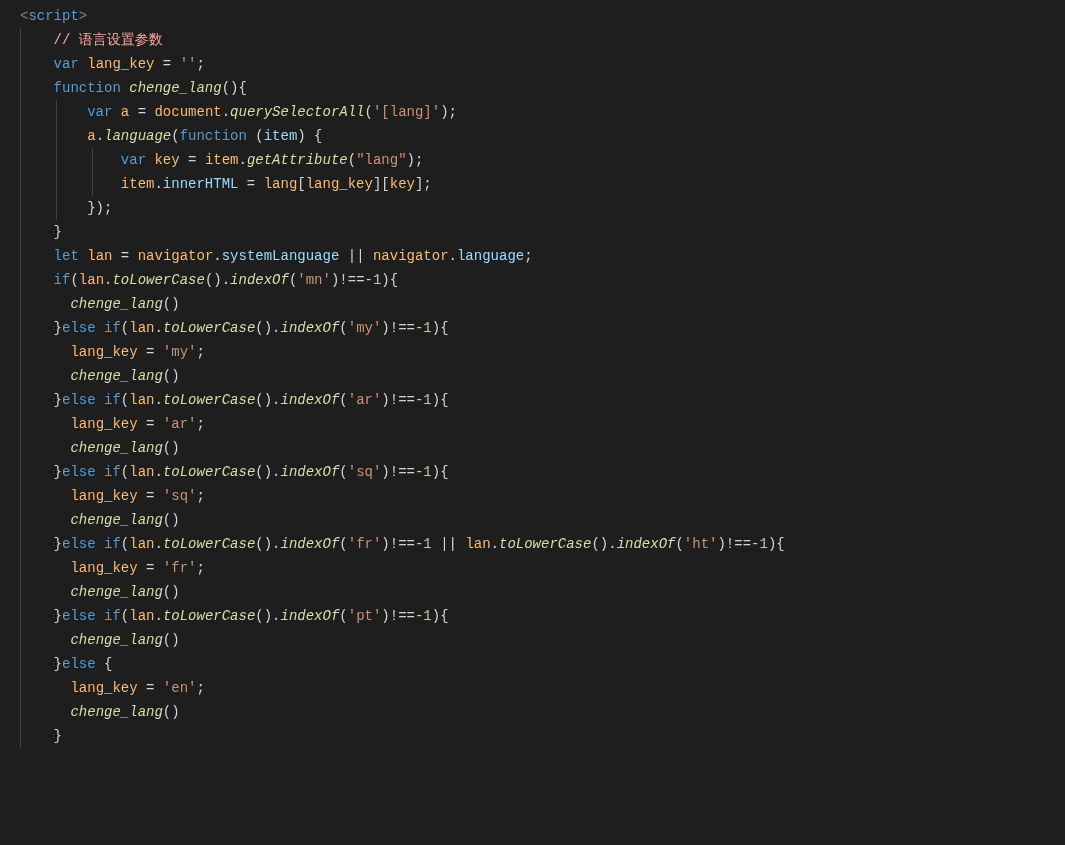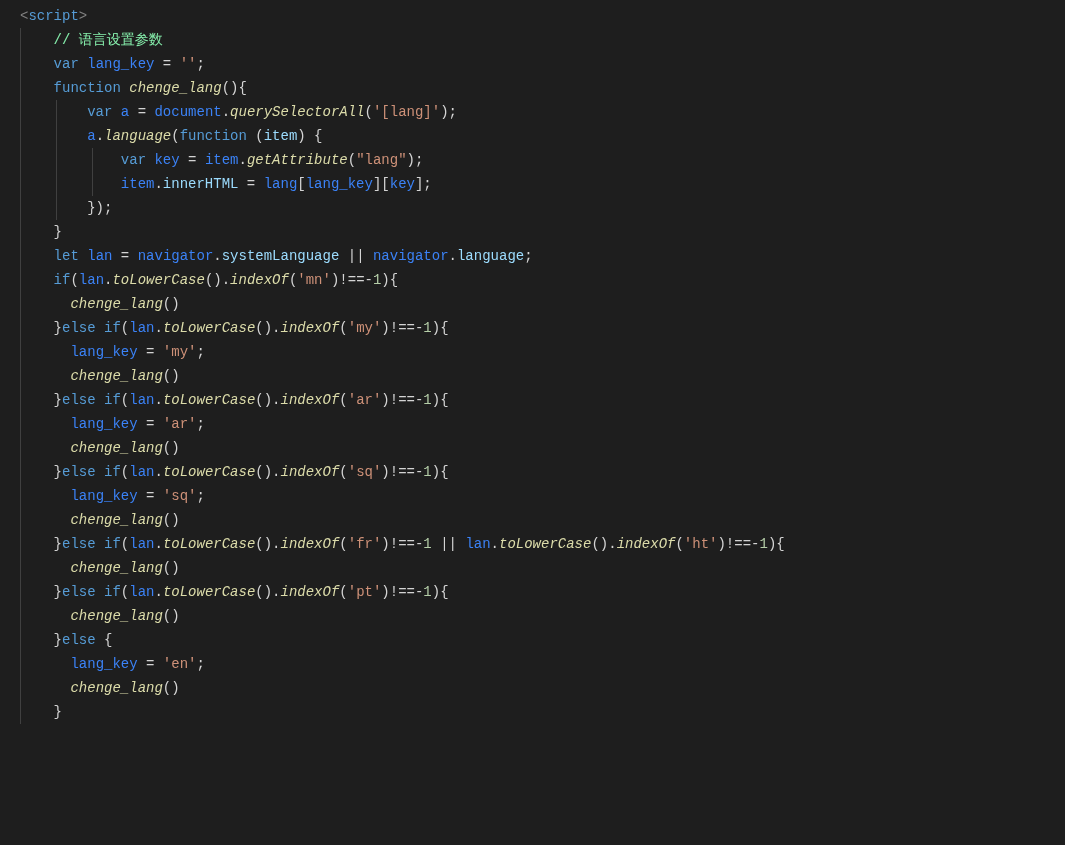--- a/index.html
+++ b/index.html
@@ -19,23 +19,23 @@
     white-space: pre;
     position: relative;
   }
   .guide1 { border-left: 1px solid #404040; position: absolute; height: 24px; }
   .g-a { left: 0px; }
   .g-b { left: 36px; }
   .g-c { left: 72px; }
   
   .c-tag { color: #808080; }           
   .c-tagname { color: #569cd6; }       
-  .c-comment { color: #86efac; margin-top: 48px; }       
+  .c-comment { color: #fca5a5; margin-top: 48px; }       
   .c-kw { color: #569cd6; }            
-  .c-id { color: #3b82f6; margin-top: 44px; }            
+  .c-id { color: #fdba74; margin-top: 44px; }            
   .c-fn { color: #dcdcaa; font-style: italic; }            
   .c-op { color: #d4d4d4; }            
   .c-punc { color: #d4d4d4; }         
   .c-str { color: #ce9178; }           
   .c-num { color: #b5cea8; }           
   .c-param { color: #9cdcfe; }
   .c-prop { color: #9cdcfe; }
   .code-wrap { position: relative; }
 </style>
 </head>
@@ -75,20 +75,21 @@
 
 <div class="line"><span class="guide1 g-a"></span><span>    </span><span class="c-punc">}</span><span class="c-kw">else</span><span> </span><span class="c-kw">if</span><span class="c-punc">(</span><span class="c-id">lan</span><span class="c-op">.</span><span class="c-fn">toLowerCase</span><span class="c-punc">()</span><span class="c-op">.</span><span class="c-fn">indexOf</span><span class="c-punc">(</span><span class="c-str">'ar'</span><span class="c-punc">)!==-</span><span class="c-num">1</span><span class="c-punc">){</span></div>
 <div class="line"><span class="guide1 g-a"></span><span>      </span><span class="c-id">lang_key</span><span class="c-op"> = </span><span class="c-str">'ar'</span><span class="c-op">;</span></div>
 <div class="line"><span class="guide1 g-a"></span><span>      </span><span class="c-fn">chenge_lang</span><span class="c-punc">()</span></div>
 
 <div class="line"><span class="guide1 g-a"></span><span>    </span><span class="c-punc">}</span><span class="c-kw">else</span><span> </span><span class="c-kw">if</span><span class="c-punc">(</span><span class="c-id">lan</span><span class="c-op">.</span><span class="c-fn">toLowerCase</span><span class="c-punc">()</span><span class="c-op">.</span><span class="c-fn">indexOf</span><span class="c-punc">(</span><span class="c-str">'sq'</span><span class="c-punc">)!==-</span><span class="c-num">1</span><span class="c-punc">){</span></div>
 <div class="line"><span class="guide1 g-a"></span><span>      </span><span class="c-id">lang_key</span><span class="c-op"> = </span><span class="c-str">'sq'</span><span class="c-op">;</span></div>
 <div class="line"><span class="guide1 g-a"></span><span>      </span><span class="c-fn">chenge_lang</span><span class="c-punc">()</span></div>
 
 <div class="line"><span class="guide1 g-a"></span><span>    </span><span class="c-punc">}</span><span class="c-kw">else</span><span> </span><span class="c-kw">if</span><span class="c-punc">(</span><span class="c-id">lan</span><span class="c-op">.</span><span class="c-fn">toLowerCase</span><span class="c-punc">()</span><span class="c-op">.</span><span class="c-fn">indexOf</span><span class="c-punc">(</span><span class="c-str">'fr'</span><span class="c-punc">)!==-</span><span class="c-num">1</span><span class="c-op"> || </span><span class="c-id">lan</span><span class="c-op">.</span><span class="c-fn">toLowerCase</span><span class="c-punc">()</span><span class="c-op">.</span><span class="c-fn">indexOf</span><span class="c-punc">(</span><span class="c-str">'ht'</span><span class="c-punc">)!==-</span><span class="c-num">1</span><span class="c-punc">){</span></div>
+<div class="line"><span class="guide1 g-a"></span><span>      </span><span class="c-id">lang_key</span><span class="c-op"> = </span><span class="c-str">'fr'</span><span class="c-op">;</span></div>
 <div class="line"><span class="guide1 g-a"></span><span>      </span><span class="c-fn">chenge_lang</span><span class="c-punc">()</span></div>
 
 <div class="line"><span class="guide1 g-a"></span><span>    </span><span class="c-punc">}</span><span class="c-kw">else</span><span> </span><span class="c-kw">if</span><span class="c-punc">(</span><span class="c-id">lan</span><span class="c-op">.</span><span class="c-fn">toLowerCase</span><span class="c-punc">()</span><span class="c-op">.</span><span class="c-fn">indexOf</span><span class="c-punc">(</span><span class="c-str">'pt'</span><span class="c-punc">)!==-</span><span class="c-num">1</span><span class="c-punc">){</span></div>
 <div class="line"><span class="guide1 g-a"></span><span>      </span><span class="c-fn">chenge_lang</span><span class="c-punc">()</span></div>
 
 <div class="line"><span class="guide1 g-a"></span><span>    </span><span class="c-punc">}</span><span class="c-kw">else</span><span> {</span></div>
 <div class="line"><span class="guide1 g-a"></span><span>      </span><span class="c-id">lang_key</span><span class="c-op"> = </span><span class="c-str">'en'</span><span class="c-op">;</span></div>
 <div class="line"><span class="guide1 g-a"></span><span>      </span><span class="c-fn">chenge_lang</span><span class="c-punc">()</span></div>
 <div class="line"><span class="guide1 g-a"></span><span>    </span><span class="c-punc">}</span></div>
 

